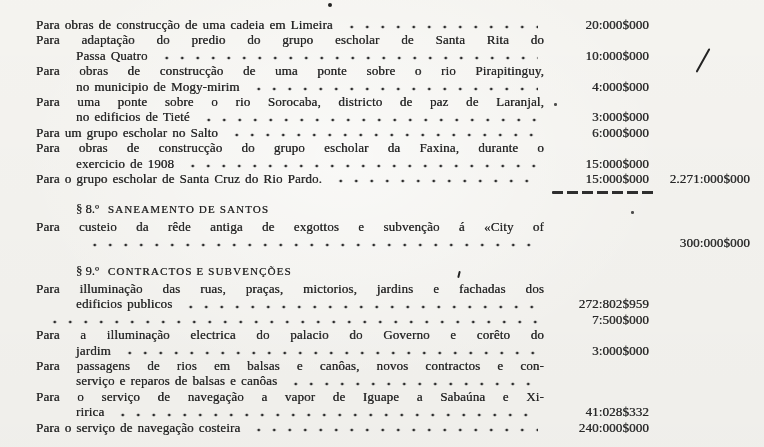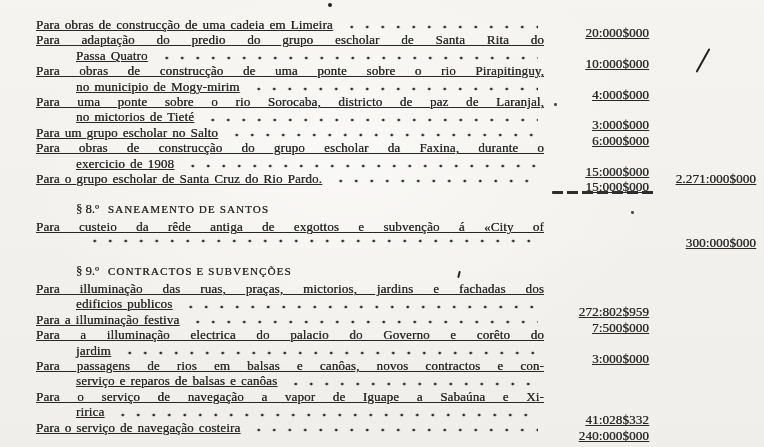--- a/index.html
+++ b/index.html
@@ -5,31 +5,31 @@
   html,body{margin:0;padding:0;background:#e9e9e7;}
   .page{
     position:relative;width:764px;height:447px;overflow:hidden;
     background:#f7f6f2;
     background-image:radial-gradient(ellipse at 45% 35%, rgba(255,255,255,.55) 0%, rgba(255,255,255,0) 55%),
                      linear-gradient(180deg, rgba(0,0,0,.012), rgba(0,0,0,.03));
     font-family:"Liberation Serif","DejaVu Serif",serif;
     color:#272727;
   }
   .content{position:absolute;left:36px;top:17px;width:728px;}
-  .row{display:flex;align-items:flex-start;height:15.4px;line-height:15.4px;font-size:13px;
-       word-spacing:1.6px;letter-spacing:.15px;text-decoration:underline;}
+  .row{display:flex;align-items:flex-end;height:15.4px;line-height:15.4px;font-size:13px;
+       word-spacing:1.6px;letter-spacing:.15px;}
   .row .t, .row .amt, .row .tot, .hrow span{text-shadow:.35px 0 0 rgba(45,45,45,.8);}
   .txt{width:508px;box-sizing:border-box;display:flex;align-items:baseline;white-space:nowrap;overflow:hidden;}
   .txt.fill{display:block;text-align:justify;text-align-last:justify;white-space:normal;}
   .txt.ind{padding-left:40px;}
   .leader{flex:1 0 12px;align-self:flex-end;height:10px;margin:0 6px 1px 9px;
     background-image:radial-gradient(circle, #2b2b2b 1.15px, rgba(0,0,0,0) 1.7px);
     background-size:15.5px 8px;background-repeat:repeat-x;background-position:2px 100%;}
   .amt{width:105px;text-align:right;white-space:nowrap;margin-top:8px;}
-  .tot{width:115px;box-sizing:border-box;padding-right:8px;text-align:right;white-space:nowrap;}
+  .tot{width:115px;box-sizing:border-box;padding-right:14px;text-align:right;white-space:nowrap;}
   .hrow{height:16px;line-height:16px;margin:5px 16px 2px 0;padding-left:40px;font-size:12.6px;}
   .hrow .sec-title{font-size:11px;letter-spacing:1.15px;margin-left:9px;}
   .rulerow{height:10px;position:relative;}
   .dashrule{position:absolute;left:516px;top:5px;width:103px;height:2.6px;
     background:repeating-linear-gradient(90deg,#2e2e2e 0 11px, rgba(0,0,0,0) 11px 15px);
     border-radius:1px;filter:blur(.2px);}
   .mark{position:absolute;background:#232323;}
   .mark.slash{width:2.4px;height:27px;border-radius:2px;transform:rotate(29deg);}
   .mark.dot{width:4px;height:4px;border-radius:50%;}
   .mark.speck{width:2.5px;height:2.5px;border-radius:50%;opacity:.8;}
@@ -74,21 +74,21 @@
         <div class="amt">4:000$000</div>
         <div class="tot"></div>
       </div>
       <div class="row">
         <div class="txt fill"><span class="t">Para uma ponte sobre o rio Sorocaba, districto de paz de Laranjal,</span></div>
         <div class="amt"></div>
         <div class="tot"></div>
       </div>
       <div class="row">
         <div class="txt ind">
-          <span class="t">no mictorios de Tieté</span>
+          <span class="t">no edificios de Tieté</span>
           <div class="leader"></div>
         </div>
         <div class="amt">3:000$000</div>
         <div class="tot"></div>
       </div>
       <div class="row">
         <div class="txt">
           <span class="t">Para um grupo escholar no Salto</span>
           <div class="leader"></div>
         </div>
@@ -142,21 +142,20 @@
       <div class="row">
         <div class="txt ind">
           <span class="t">edificios publicos</span>
           <div class="leader"></div>
         </div>
         <div class="amt">272:802$959</div>
         <div class="tot"></div>
       </div>
       <div class="row">
         <div class="txt">
-          <span class="t">Para a illuminação festiva</span>
           <div class="leader"></div>
         </div>
         <div class="amt">7:500$000</div>
         <div class="tot"></div>
       </div>
       <div class="row">
         <div class="txt fill"><span class="t">Para a illuminação electrica do palacio do Governo e corêto do</span></div>
         <div class="amt"></div>
         <div class="tot"></div>
       </div>

